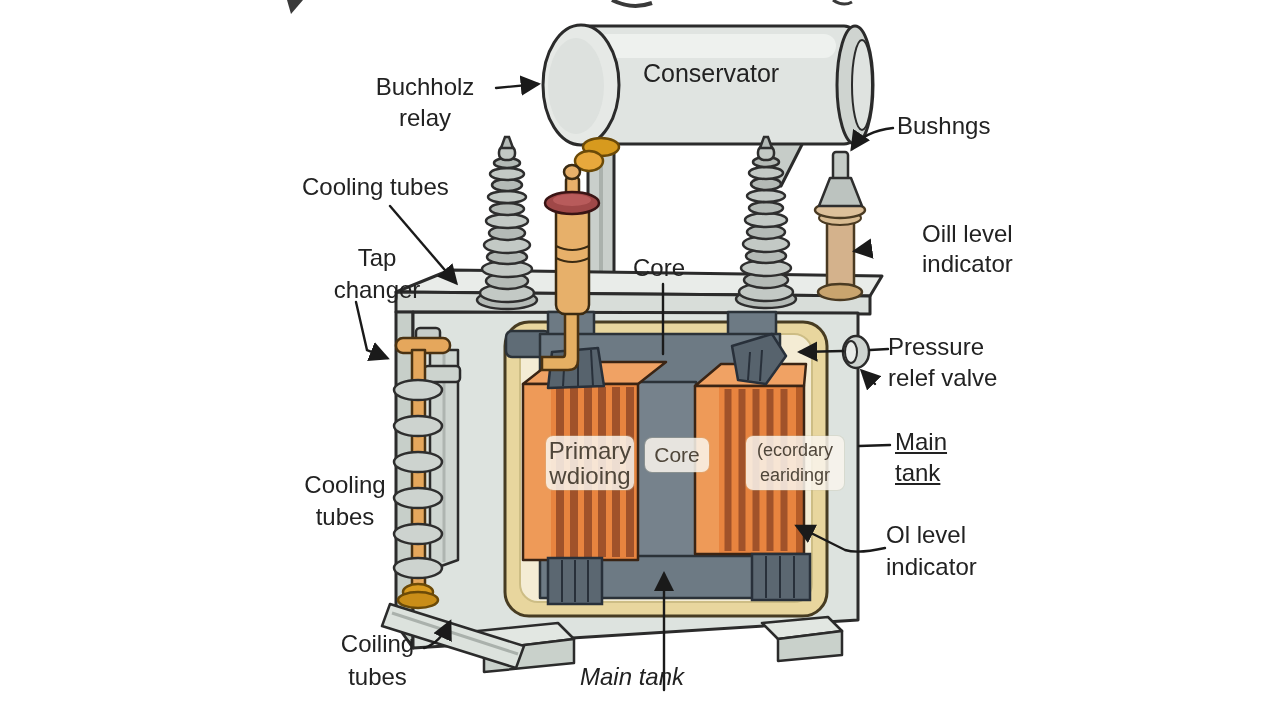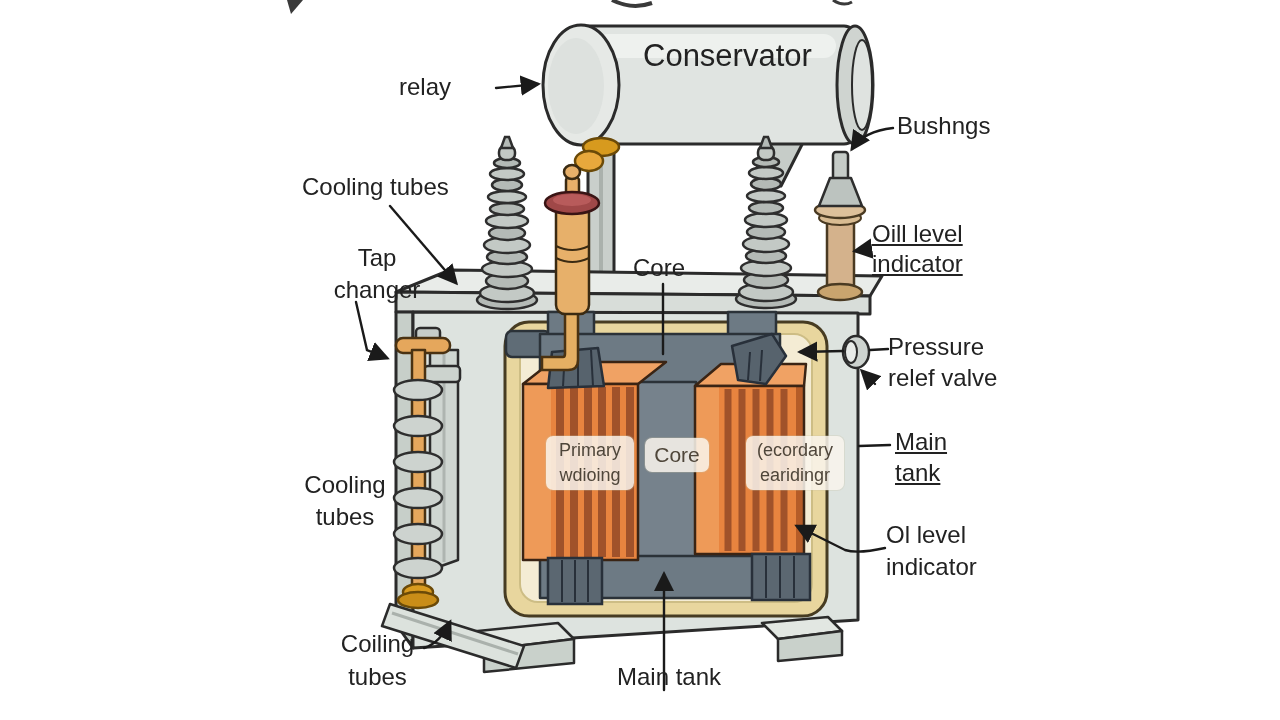--- a/index.html
+++ b/index.html
@@ -5,33 +5,33 @@
   html,body{margin:0;padding:0;background:#fff;}
   .stage{position:relative;width:1280px;height:720px;background:#ffffff;overflow:hidden;
          font-family:"Liberation Sans",sans-serif;}
   .stage svg{position:absolute;left:0;top:0;}
   .lbl{position:absolute;color:#222;font-size:24px;line-height:31px;white-space:nowrap;}
   .lbl.center{text-align:center;}
   .lbl .line{display:block;}
   .chip{position:absolute;background:rgba(249,245,236,.86);border-radius:7px;text-align:center;
         color:#4f463a;box-shadow:0 0 0 1px rgba(200,190,160,.25);}
   .chip .line{display:block;}
-  .chip.primary{left:546px;top:436px;width:88px;font-size:18px;line-height:25px;padding:2px 0;}
+  .chip.primary{left:546px;top:436px;width:88px;font-size:24px;line-height:25px;padding:2px 0;}
   .chip.corechip{left:645px;top:438px;width:64px;font-size:21px;line-height:34px;}
   .chip.secondary{left:723px;top:436px;width:98px;font-size:18px;line-height:25px;padding:2px 0;margin-left:23px;}
-  .l-conservator{left:643px;top:40px;font-size:31px;}
+  .l-conservator{left:643px;top:58px;font-size:25px;}
   .l-buchholz{left:357px;top:71px;width:136px;}
   .l-cooling-top{left:302px;top:171px;}
   .l-tap{left:283px;top:242px;width:100px;line-height:32px;margin-left:44px;}
   .l-cooling-left{left:300px;top:469px;width:90px;line-height:32px;}
   .l-coiling{left:330px;top:627px;width:95px;line-height:33px;}
-  .l-main-bottom{left:617px;top:661px;}
+  .l-main-bottom{left:580px;top:661px;font-style:italic;}
   .l-core-top{left:633px;top:252px;}
   .l-bushngs{left:897px;top:110px;}
-  .l-oill{left:872px;top:219px;line-height:30px;text-decoration:underline;}
+  .l-oill{left:922px;top:219px;line-height:30px;}
   .l-pressure{left:888px;top:331px;line-height:31px;}
   .l-main-right{left:895px;top:426px;line-height:31px;text-decoration:underline;}
   .l-ol{left:886px;top:519px;line-height:32px;}
 </style>
 </head>
 <body>
 
 <div class="stage">
 
 <svg width="1280" height="720" viewBox="0 0 1280 720">
@@ -251,20 +251,21 @@
     <path d="M843,351 L800,352" marker-end="url(#arr)"></path>
     <path d="M875,384 L862,371" marker-end="url(#arr)"></path>
     <path d="M890,445 L859,446"></path>
     <path d="M885,548 Q858,554 845,550 L797,526" marker-end="url(#arr)"></path>
   </g>
 </svg>
 
 <div class="lbl l-conservator">Conservator</div>
 
 <div class="lbl center l-buchholz">
+  <span class="line">Buchholz</span>
   <span class="line">relay</span>
 </div>
 
 <div class="lbl l-cooling-top">Cooling tubes</div>
 
 <div class="lbl center l-tap">
   <span class="line">Tap</span>
   <span class="line">changer</span>
 </div>
 

